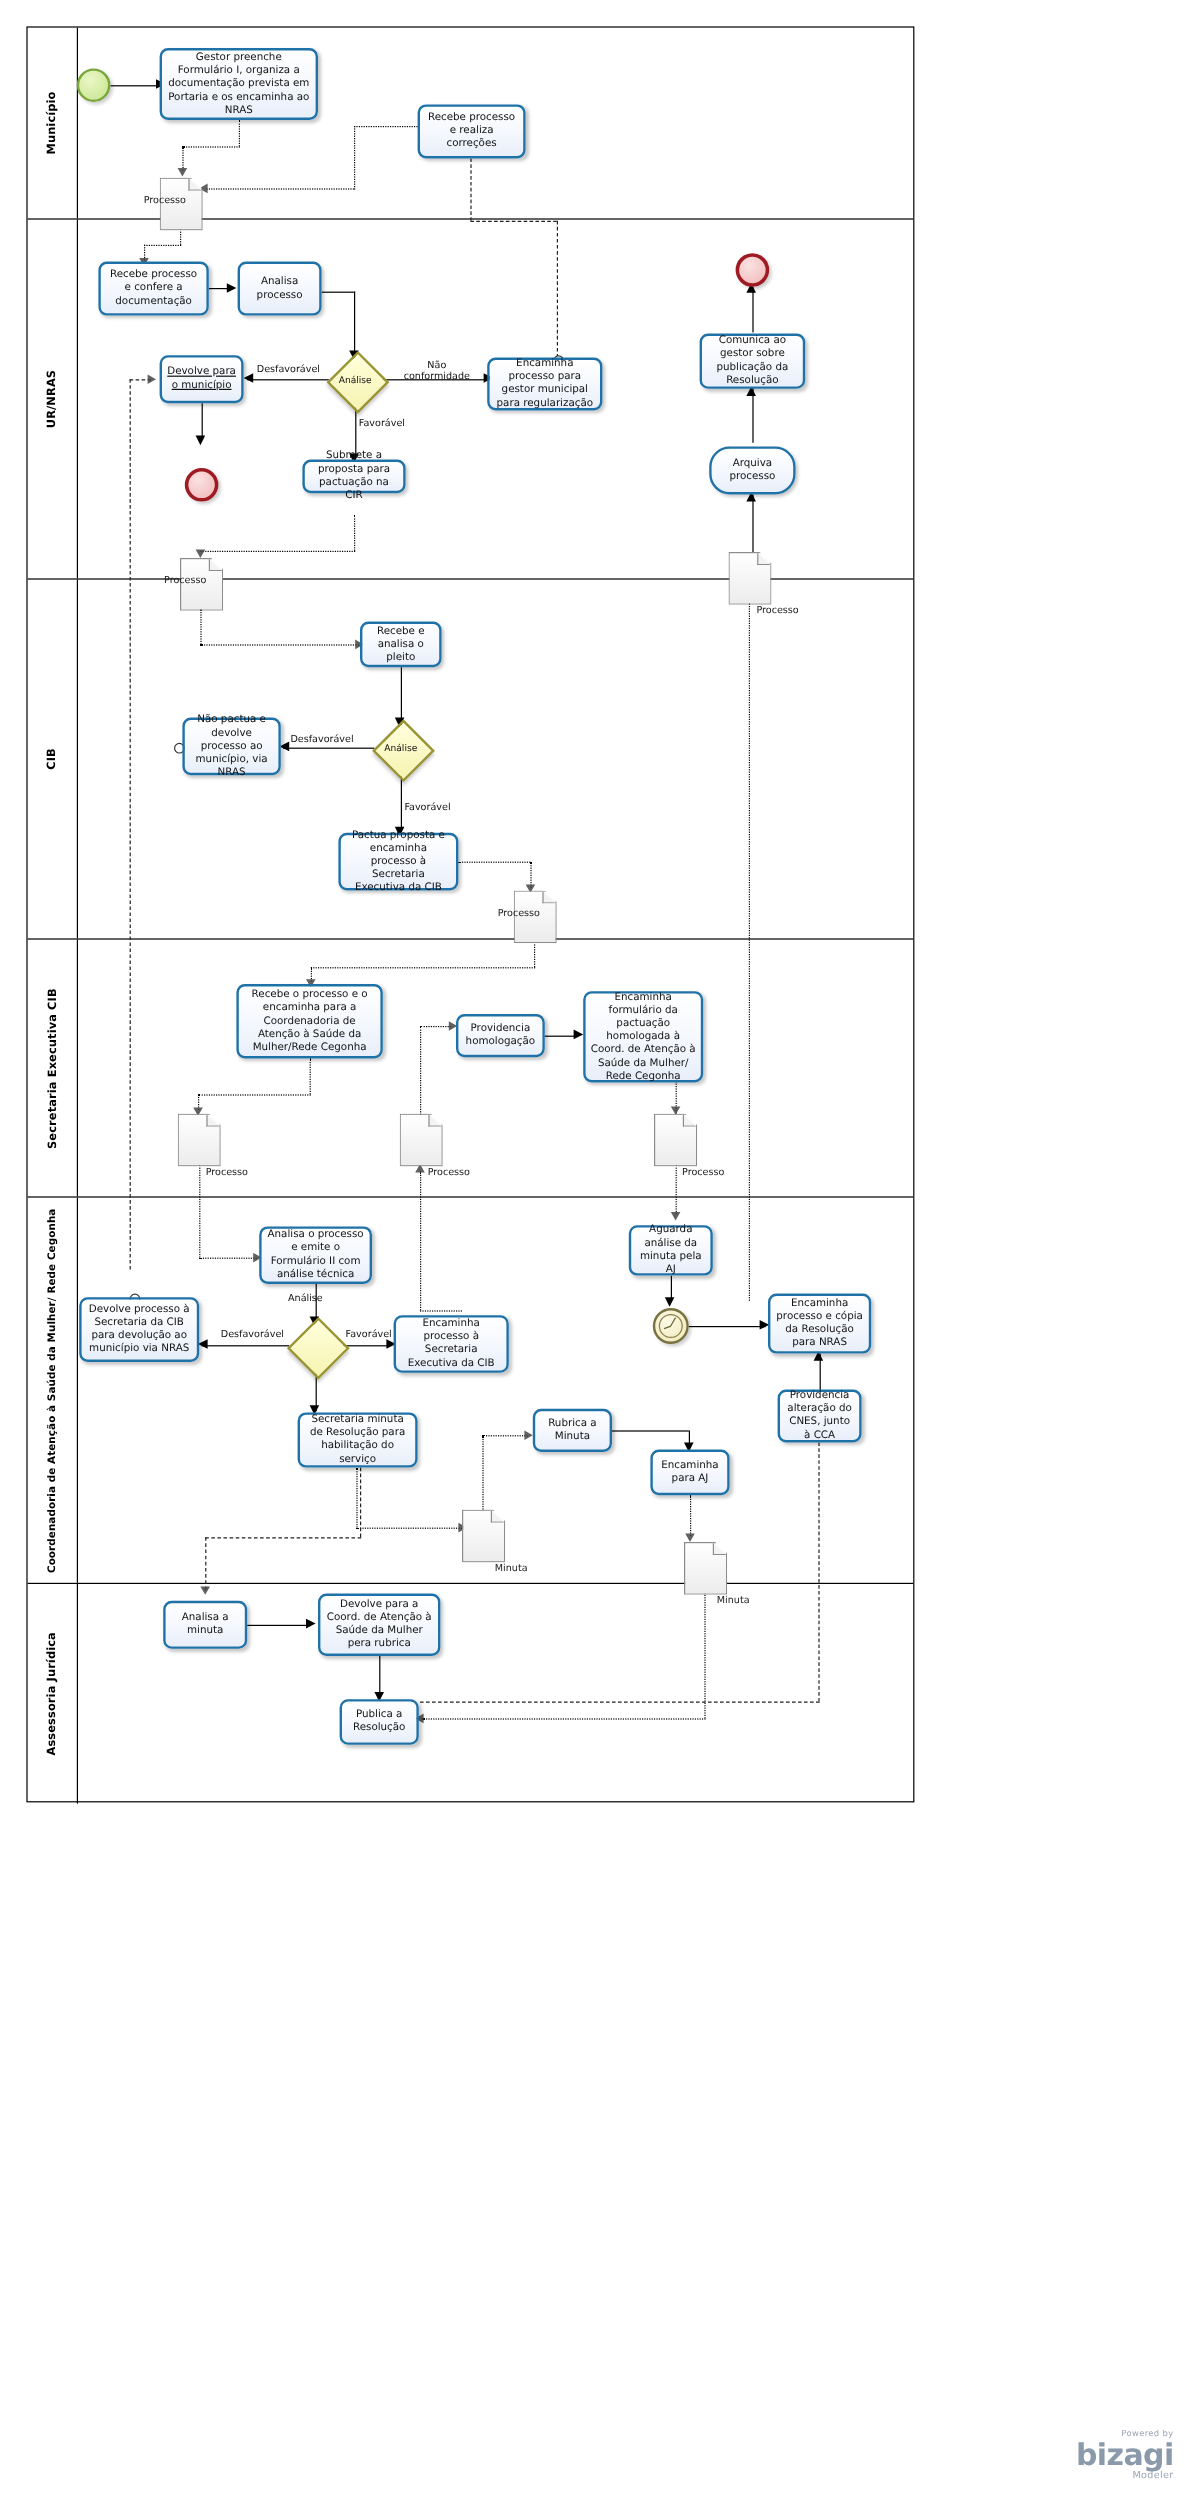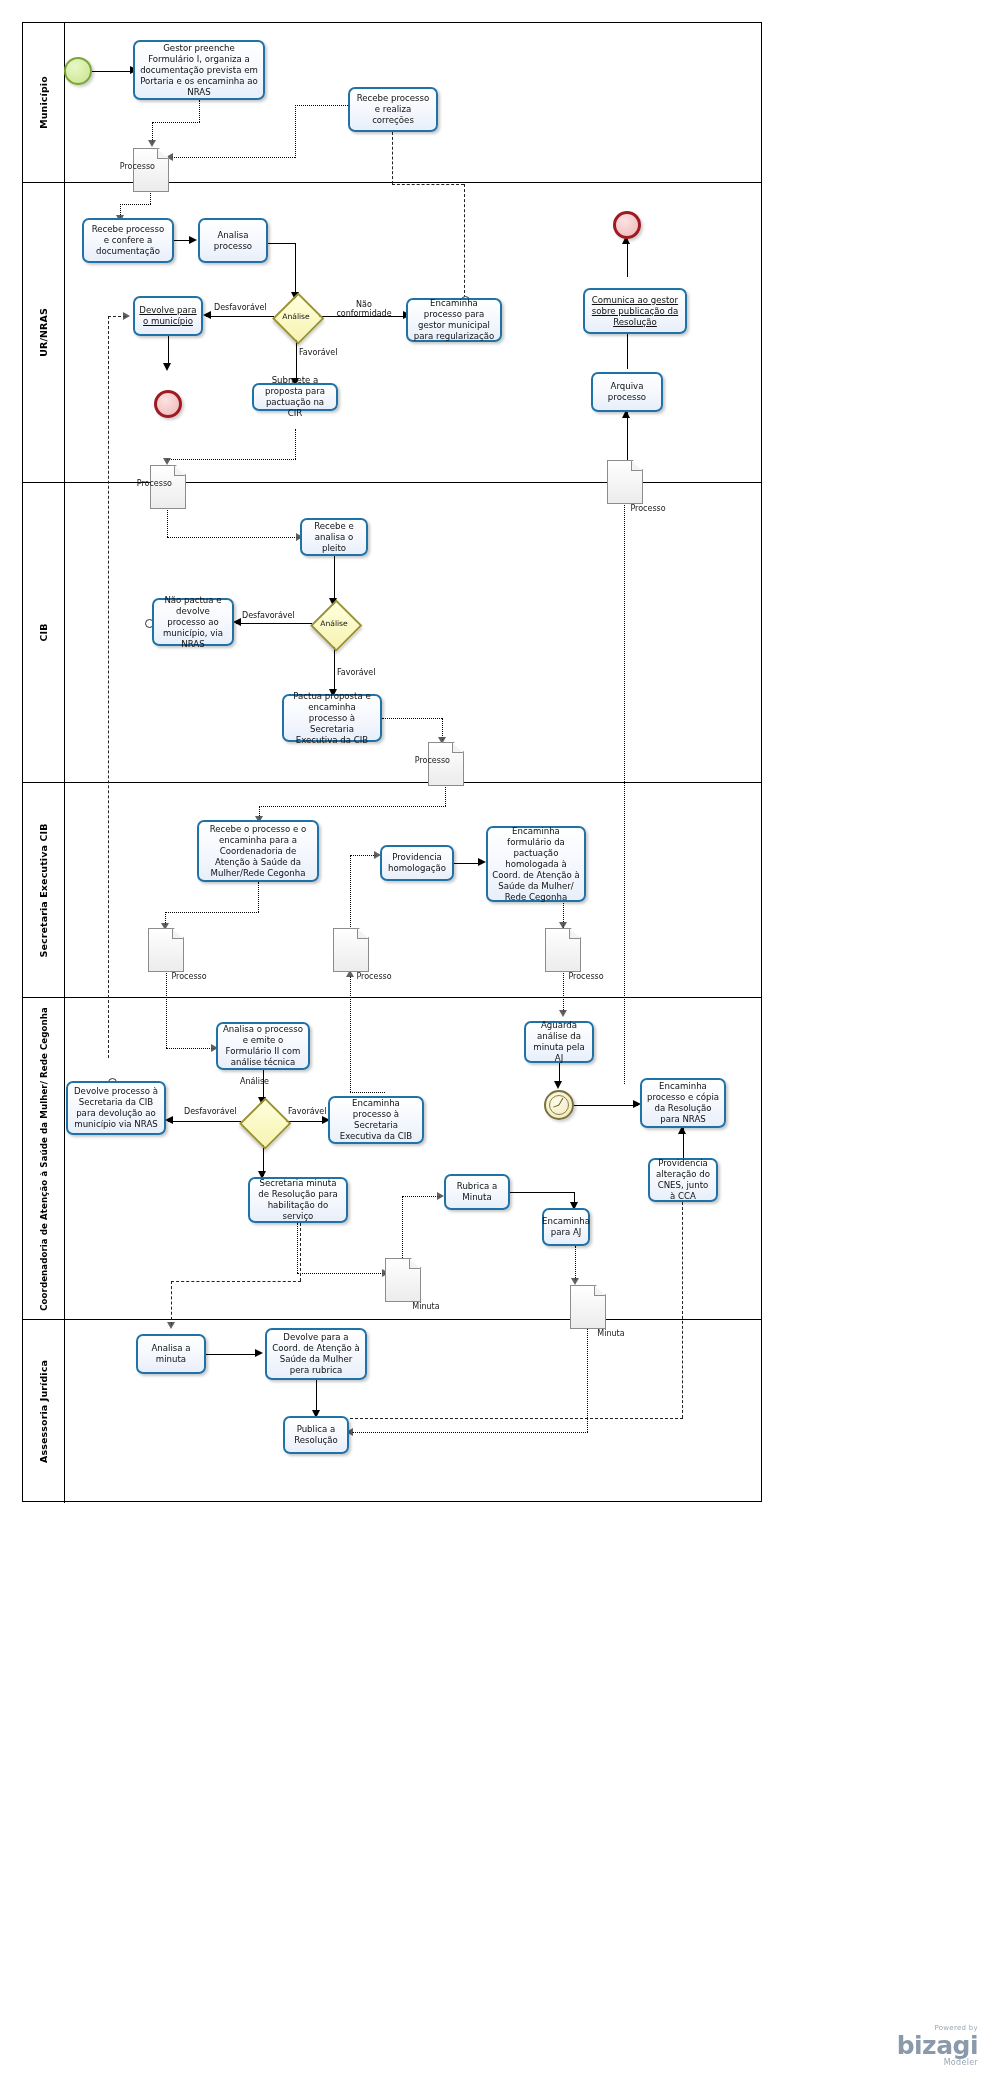--- a/index.html
+++ b/index.html
@@ -234,24 +234,24 @@
   <div class="doc" style="left:150px;top:465px;">
     <div class="shape"></div>
     <div class="fold"></div>
     <div class="dlabel">Processo</div>
   </div>
 
   <div class="dot-v" style="left:167px;top:507px;height:30px;"></div>
   <div class="dot-h" style="left:167px;top:537px;width:132px;"></div>
   <div class="arh arh-r" style="left:296px;top:533px;"></div>
 
-  <div class="task" style="left:591px;top:372px;width:72px;height:40px;">
+  <div class="task" style="left:591px;top:372px;width:72px;height:40px;border-radius:17px;">
     <span>Arquiva processo</span>
   </div>
-  <div class="task" style="left:583px;top:288px;width:104px;height:46px;text-decoration:underline;">
+  <div class="task" style="left:583px;top:278px;width:88px;height:46px;">
     <span>Comunica ao gestor sobre publicação da Resolução</span>
   </div>
   <div class="ln lv" style="left:626.5px;top:323px;height:46px;"></div>
   <div class="ar ar-u" style="left:622px;top:322px;"></div>
   <div class="ev ev-end" style="left:613px;top:211px;"></div>
   <div class="ln lv" style="left:626.5px;top:239px;height:38px;"></div>
   <div class="ar ar-u" style="left:622px;top:236px;"></div>
 
   <div class="doc" style="left:607px;top:460px;">
     <div class="shape"></div>
@@ -417,21 +417,21 @@
   </div>
   <div class="ln lv" style="left:682.5px;top:1128px;height:32px;"></div>
   <div class="ar ar-u" style="left:678px;top:1126px;"></div>
 
   <div class="dash-v" style="left:682px;top:1202px;height:216px;"></div>
   <div class="dash-h" style="left:350px;top:1418px;width:333px;"></div>
 
   <div class="task" style="left:444px;top:1174px;width:66px;height:36px;">
     <span>Rubrica a Minuta</span>
   </div>
-  <div class="task" style="left:542px;top:1208px;width:48px;height:38px;">
+  <div class="task" style="left:542px;top:1208px;width:66px;height:38px;">
     <span>Encaminha para AJ</span>
   </div>
   <div class="ln lh" style="left:510px;top:1192px;width:64px;"></div>
   <div class="ln lv" style="left:574px;top:1192px;height:12px;"></div>
   <div class="ar ar-d" style="left:570px;top:1202px;"></div>
 
   <div class="dot-v" style="left:297px;top:1223px;height:50px;"></div>
   <div class="dot-h" style="left:297px;top:1273px;width:88px;"></div>
   <div class="arh arh-r" style="left:382px;top:1269px;"></div>
 

